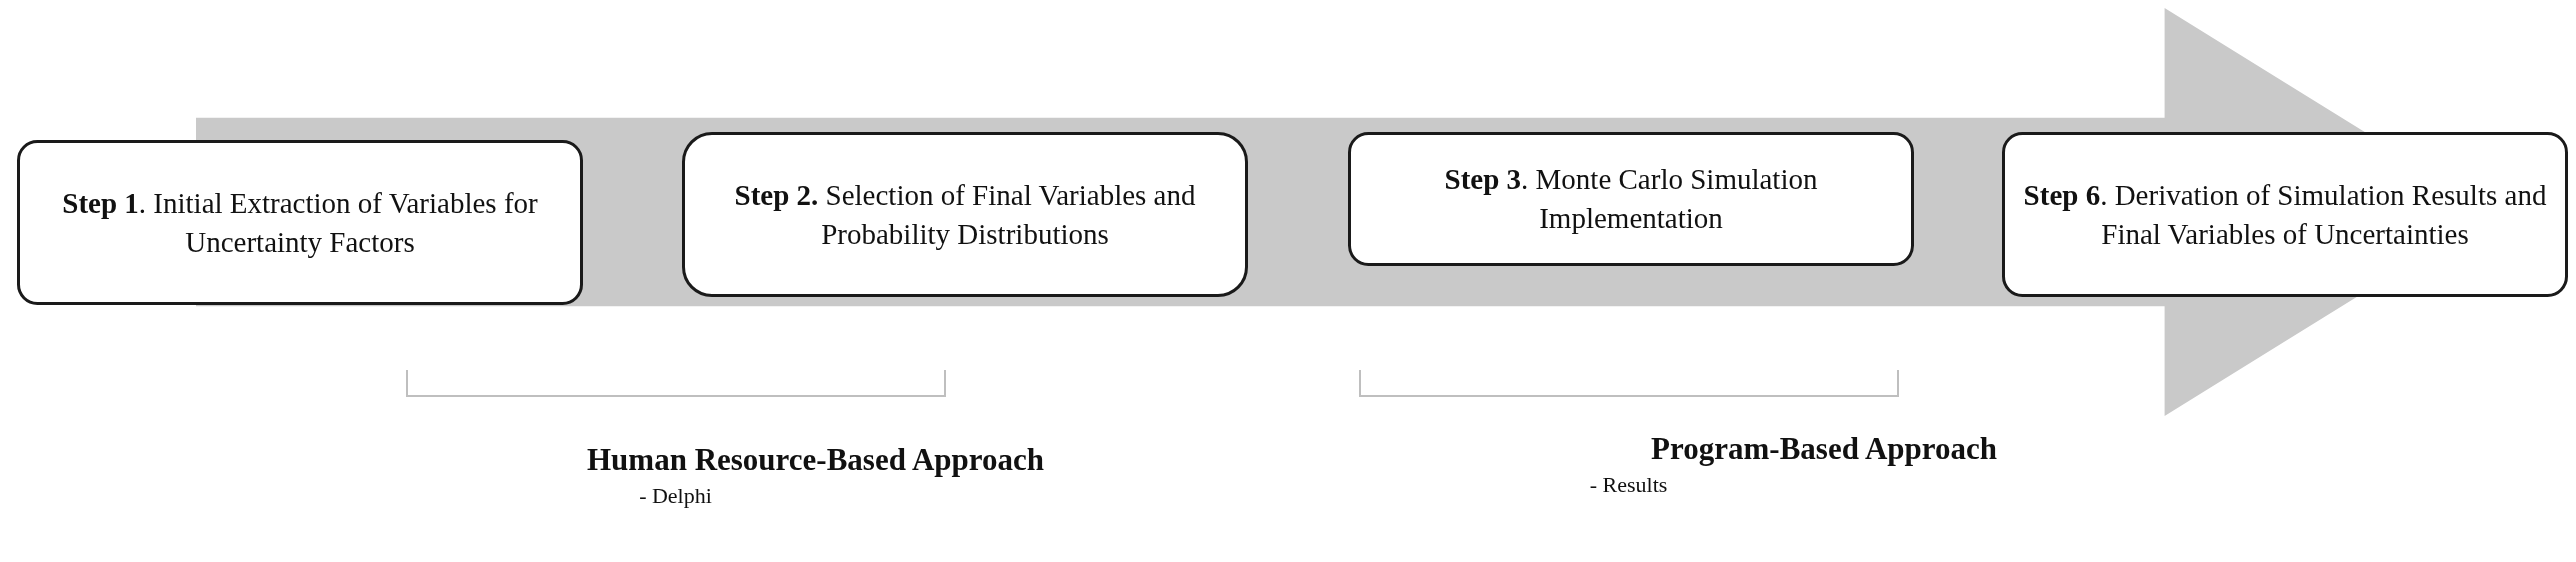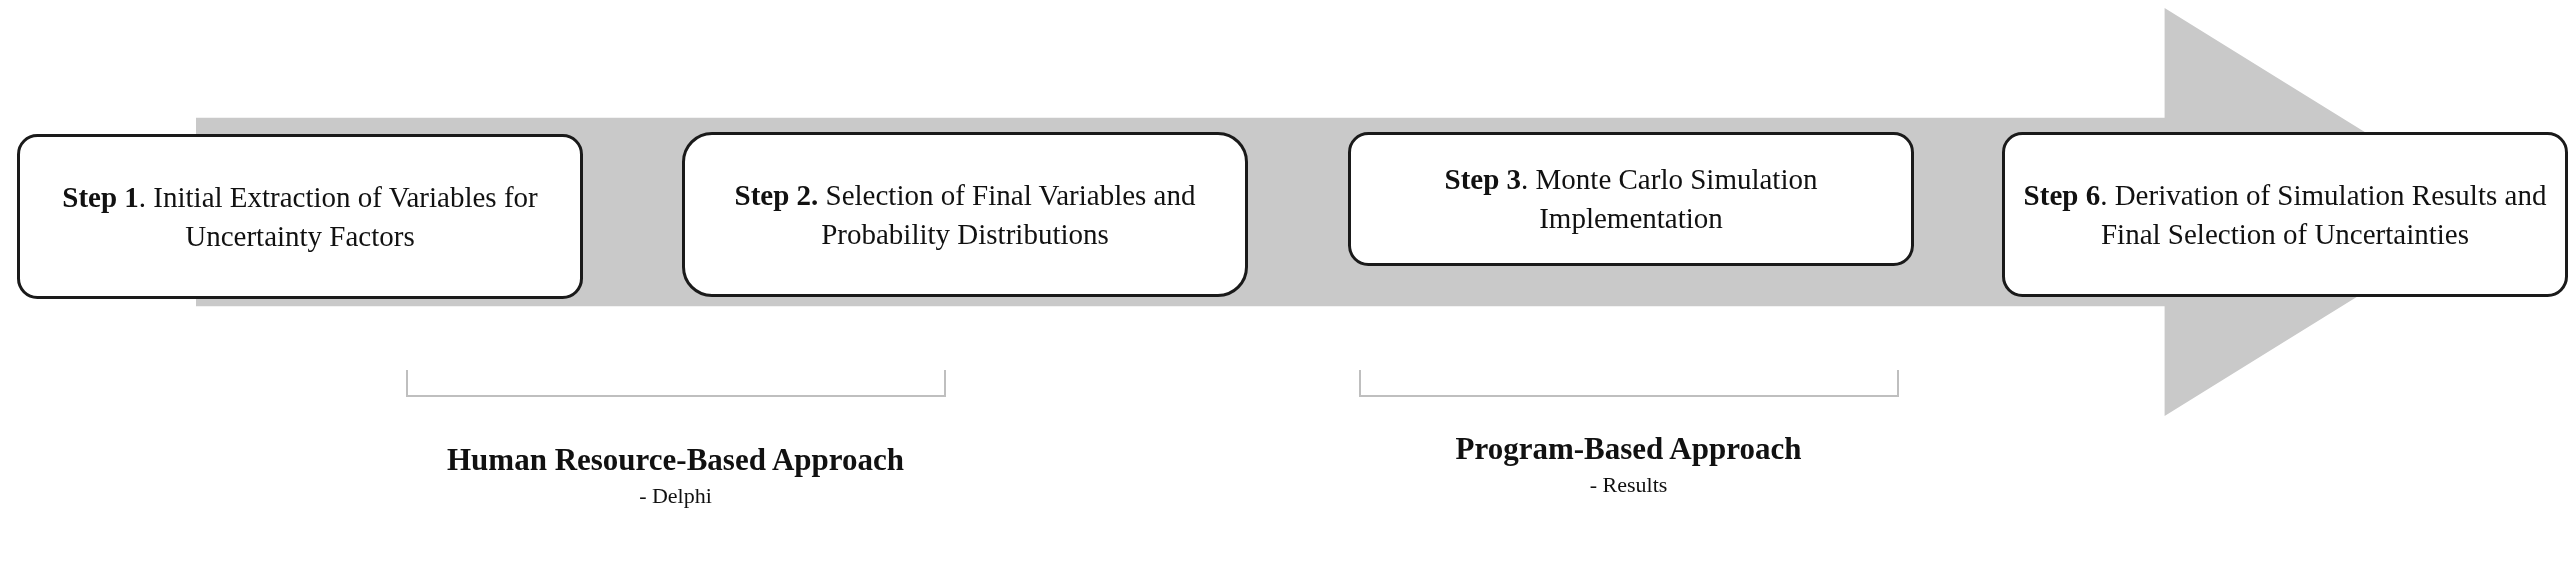--- a/index.html
+++ b/index.html
@@ -48,21 +48,21 @@
     font-size: 29px;
     color: #111111;
   }
   .step-box .inner {
     width: 100%;
   }
   .step-box b {
     font-weight: bold;
   }
 
-  #step-1 { left: 17px;   top: 134px; width: 566px; height: 165px; }
+  #step-1 { left: 17px;   top: 140px; width: 566px; height: 165px; }
   #step-2 { left: 682px;  top: 132px; width: 566px; height: 165px; border-radius: 30px; }
   #step-3 { left: 1348px; top: 132px; width: 566px; height: 134px; }
   #step-4 { left: 2002px; top: 132px; width: 566px; height: 165px; }
 
   
   .bracket {
     position: absolute;
     height: 27px;
     border-left: 2.4px solid #bfbfbf;
     border-right: 2.4px solid #bfbfbf;
@@ -76,20 +76,21 @@
   .group-caption {
     position: absolute;
     text-align: center;
     color: #111111;
     line-height: 1.35;
   }
   .group-caption .title {
     font-weight: bold;
     font-size: 31px;
     display: block;
+    text-align: right;
   }
   .group-caption .tool {
     font-size: 22px;
     display: block;
   }
   #group-1 { left: 307px;  top: 439px; width: 737px; }
   #group-2 { left: 1260px; top: 428px; width: 737px; }
 </style>
 </head>
 <body>
@@ -115,21 +116,21 @@
   </div>
 
   <div class="step-box" id="step-3">
     <div class="inner">
       <b>Step 3</b><span>.</span><span> Monte Carlo Simulation Implementation</span>
     </div>
   </div>
 
   <div class="step-box" id="step-4">
     <div class="inner">
-      <b>Step 6</b><span>.</span><span> Derivation of Simulation Results and Final Selection of Uncertainties</span>
+      <b>Step 6</b><span>.</span><span> Derivation of Simulation Results and Final Variables of Uncertainties</span>
     </div>
   </div>
 
   <div class="bracket" id="bracket-1"></div>
   <div class="bracket" id="bracket-2"></div>
 
   <div class="group-caption" id="group-1">
     <span class="title">Human Resource-Based Approach</span>
     <span class="tool">- Delphi</span>
   </div>

